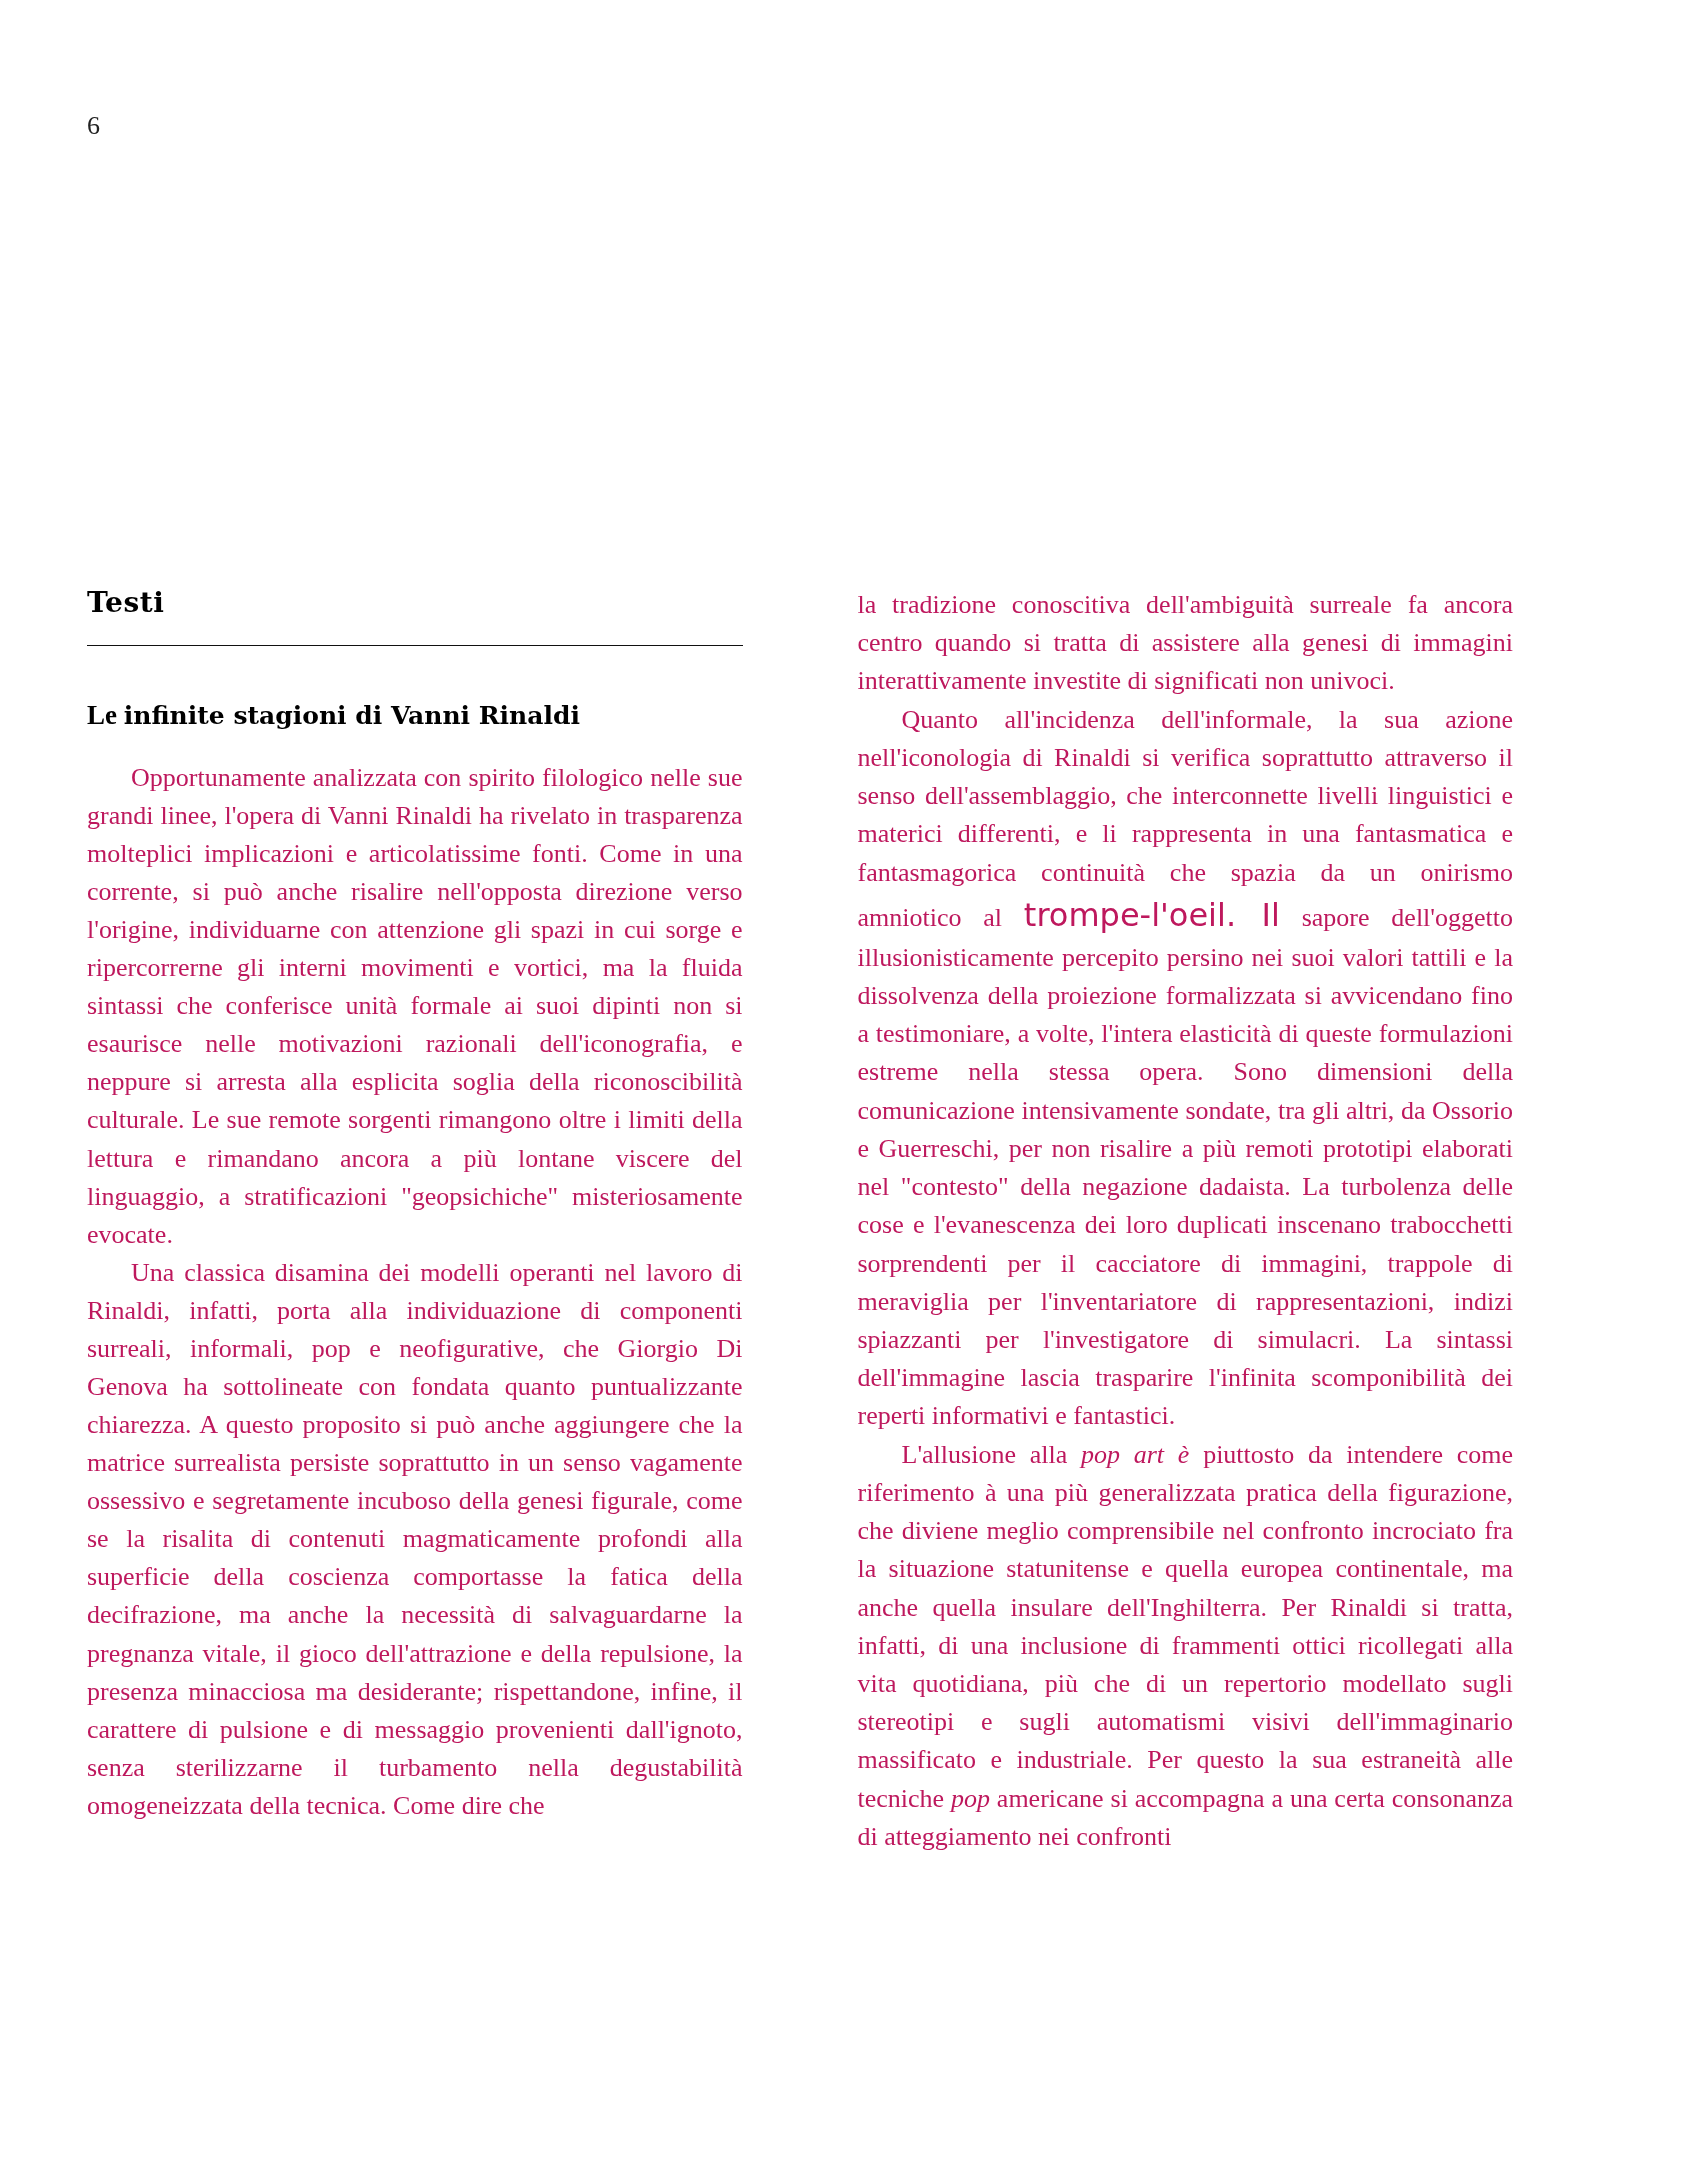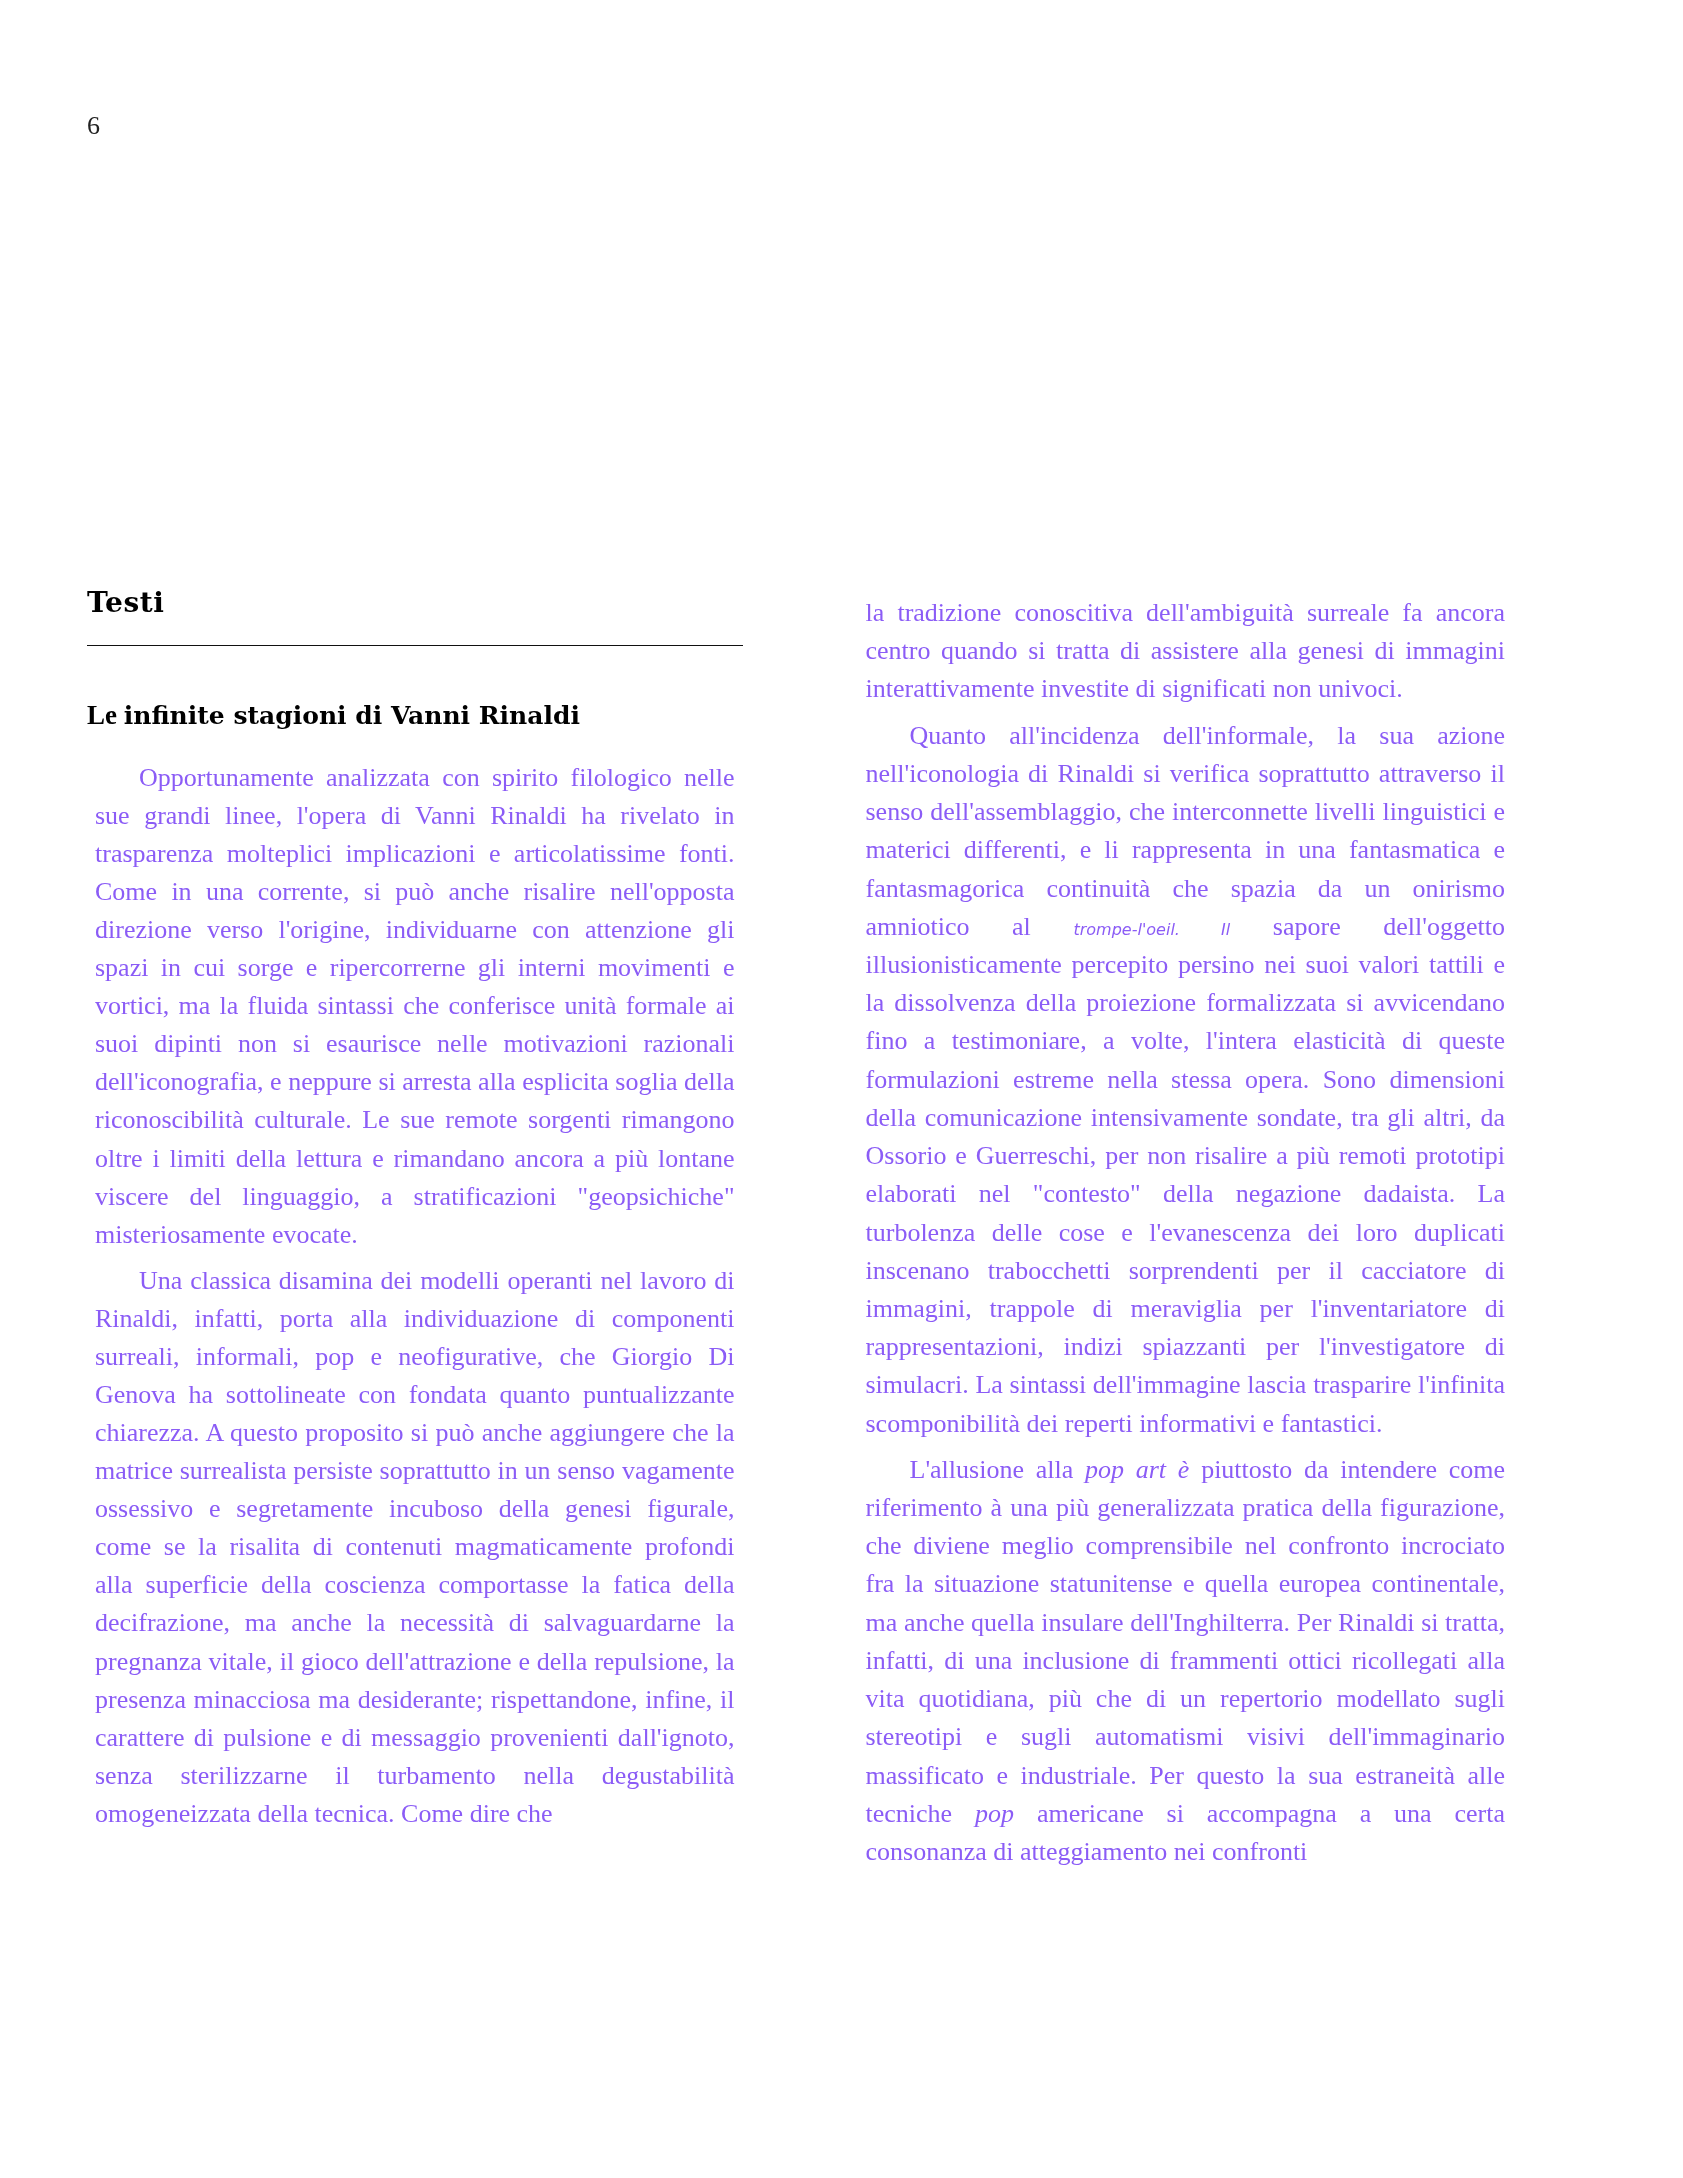--- a/index.html
+++ b/index.html
@@ -58,42 +58,41 @@
   .article-title .lead {
     font-weight: bold;
   }
   .article-title .bold {
     font-family: "DejaVu Serif", serif;
     font-weight: bold;
     font-size: 25px;
     text-align: center;
   }
   p.body-par {
-    margin: 8px;
+    margin: 0;
     font-size: 26px;
     line-height: 1.465;
     text-align: justify;
     text-indent: 44px;
-    color: #8b5cf6;
+    color: #be185d;
     hyphens: manual;
   }
   p.body-par.cont {
     text-indent: 0;
   }
   .right-col p.body-par {
     font-size: 26px;
     line-height: 1.47;
   }
   .it {
     font-style: italic;
   }
   .sans-it {
     font-family: "DejaVu Sans", sans-serif;
-    font-style: italic;
-    font-size: 16px;
+    font-size: 32px;
   }
 </style>
 </head>
 <body>
 
 <div class="page">
 
   <div class="page-number">6</div>
 
   <div class="content">

